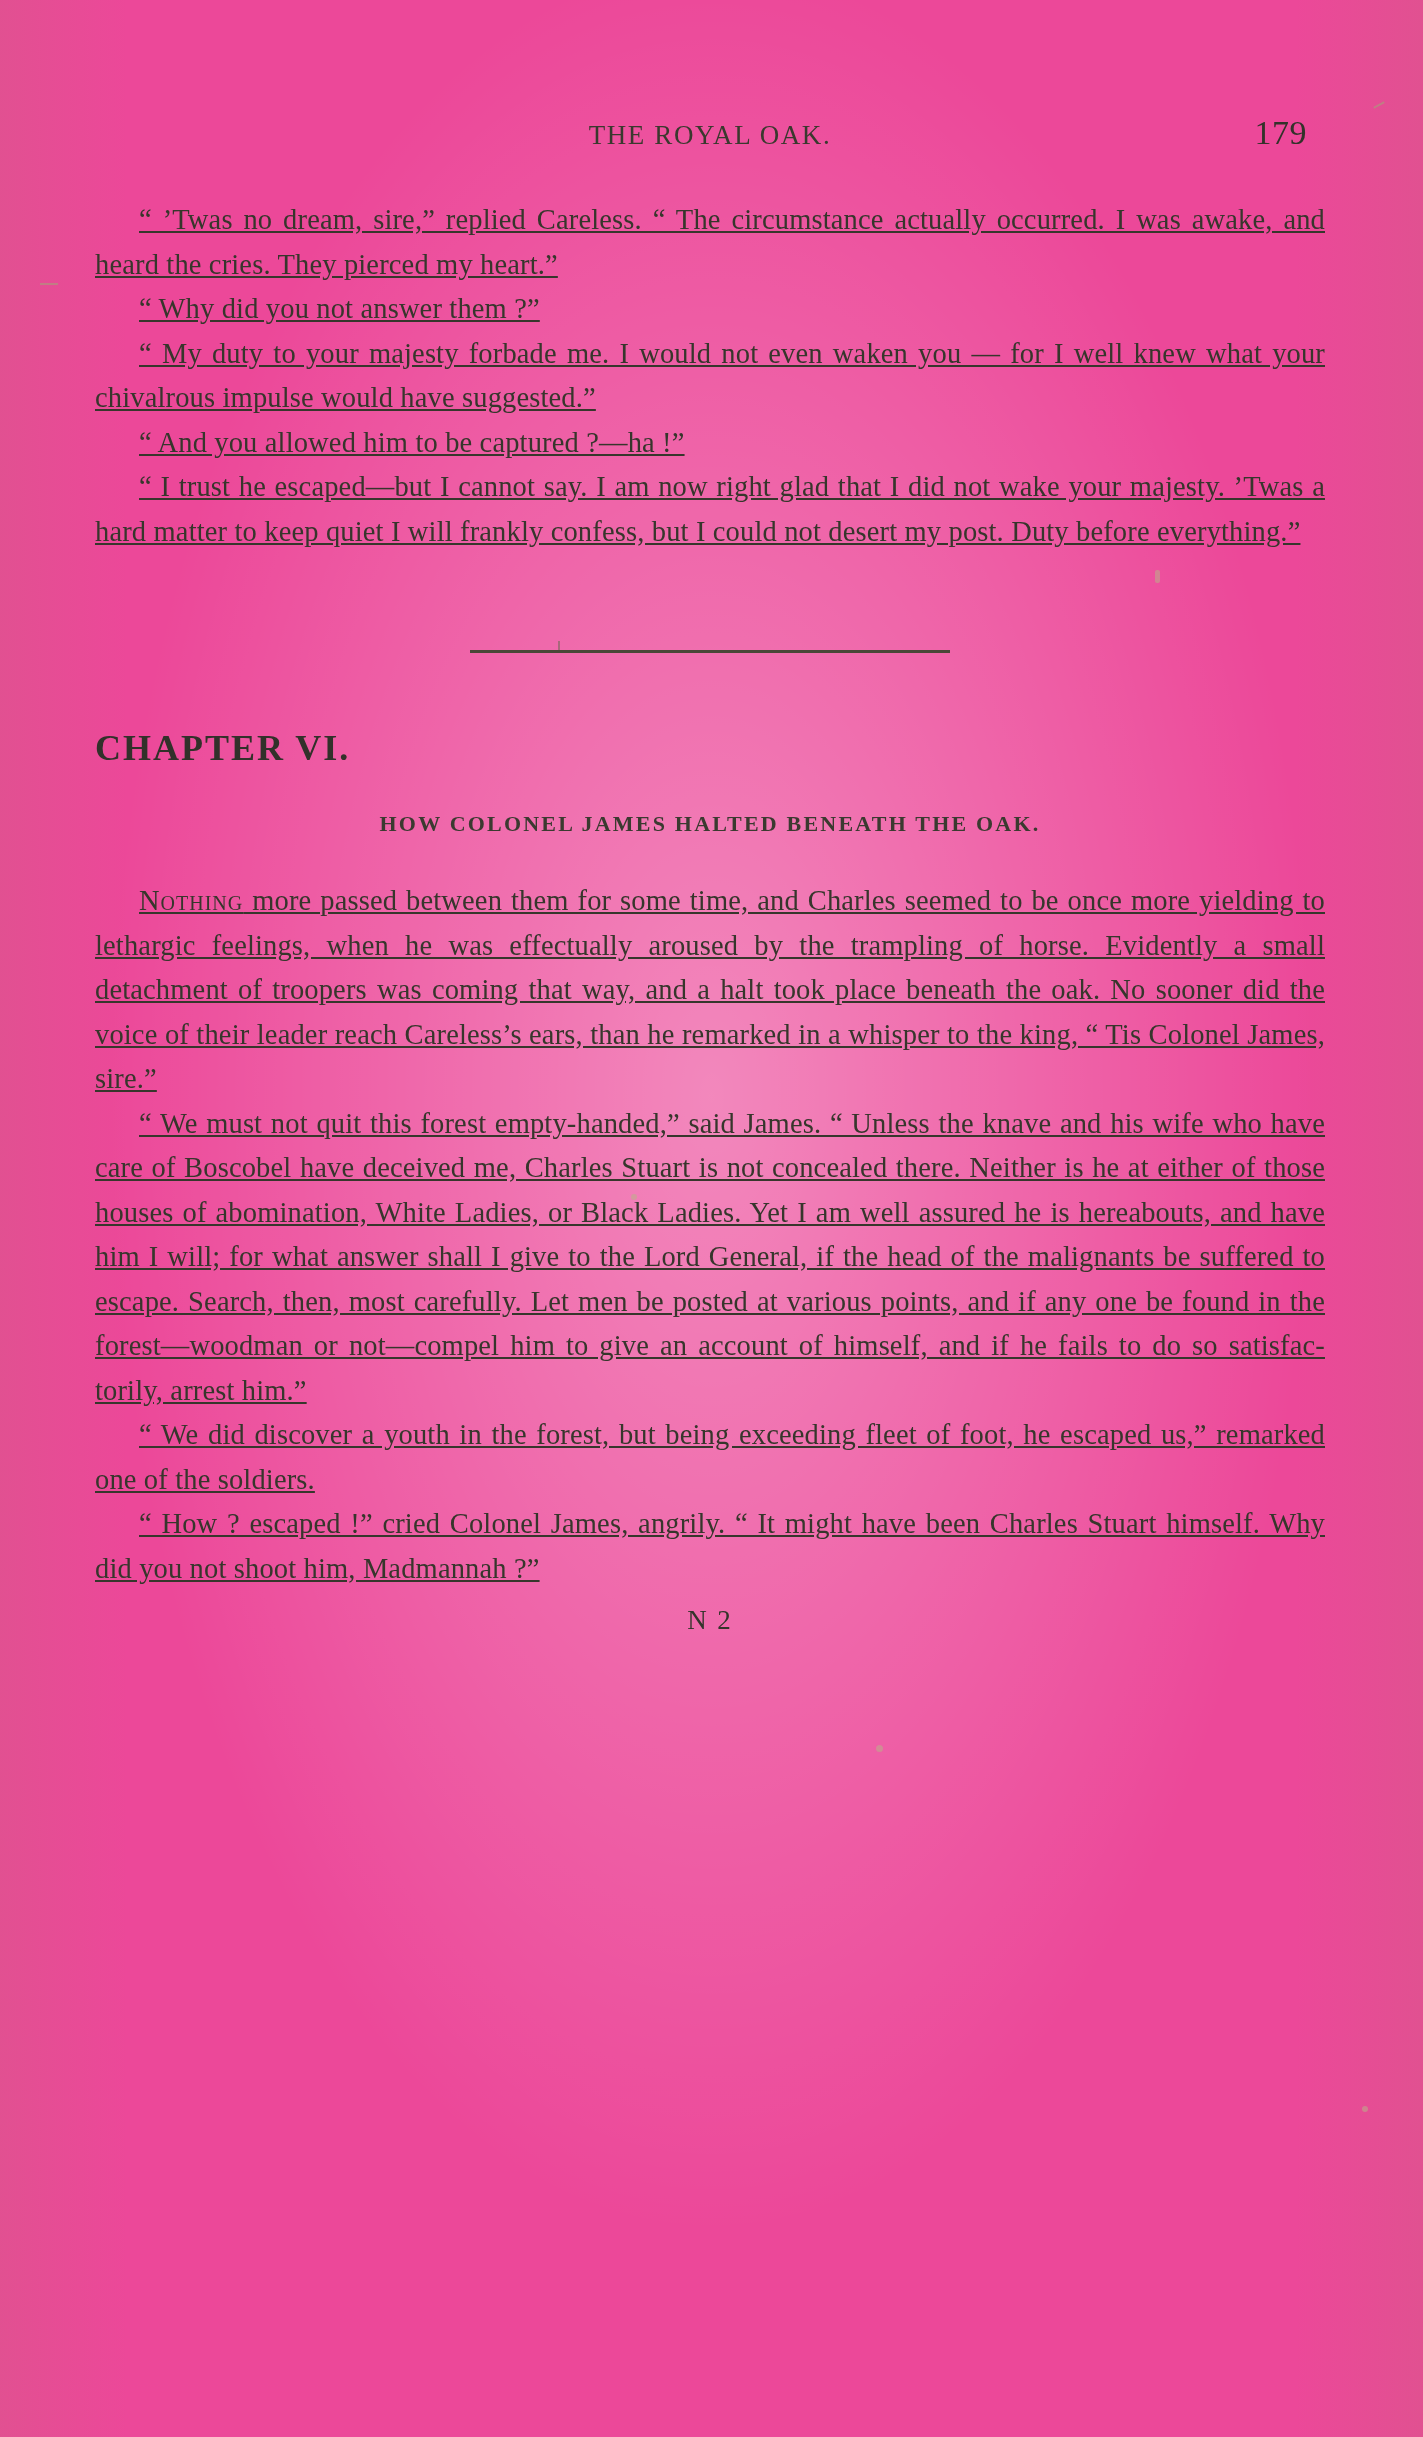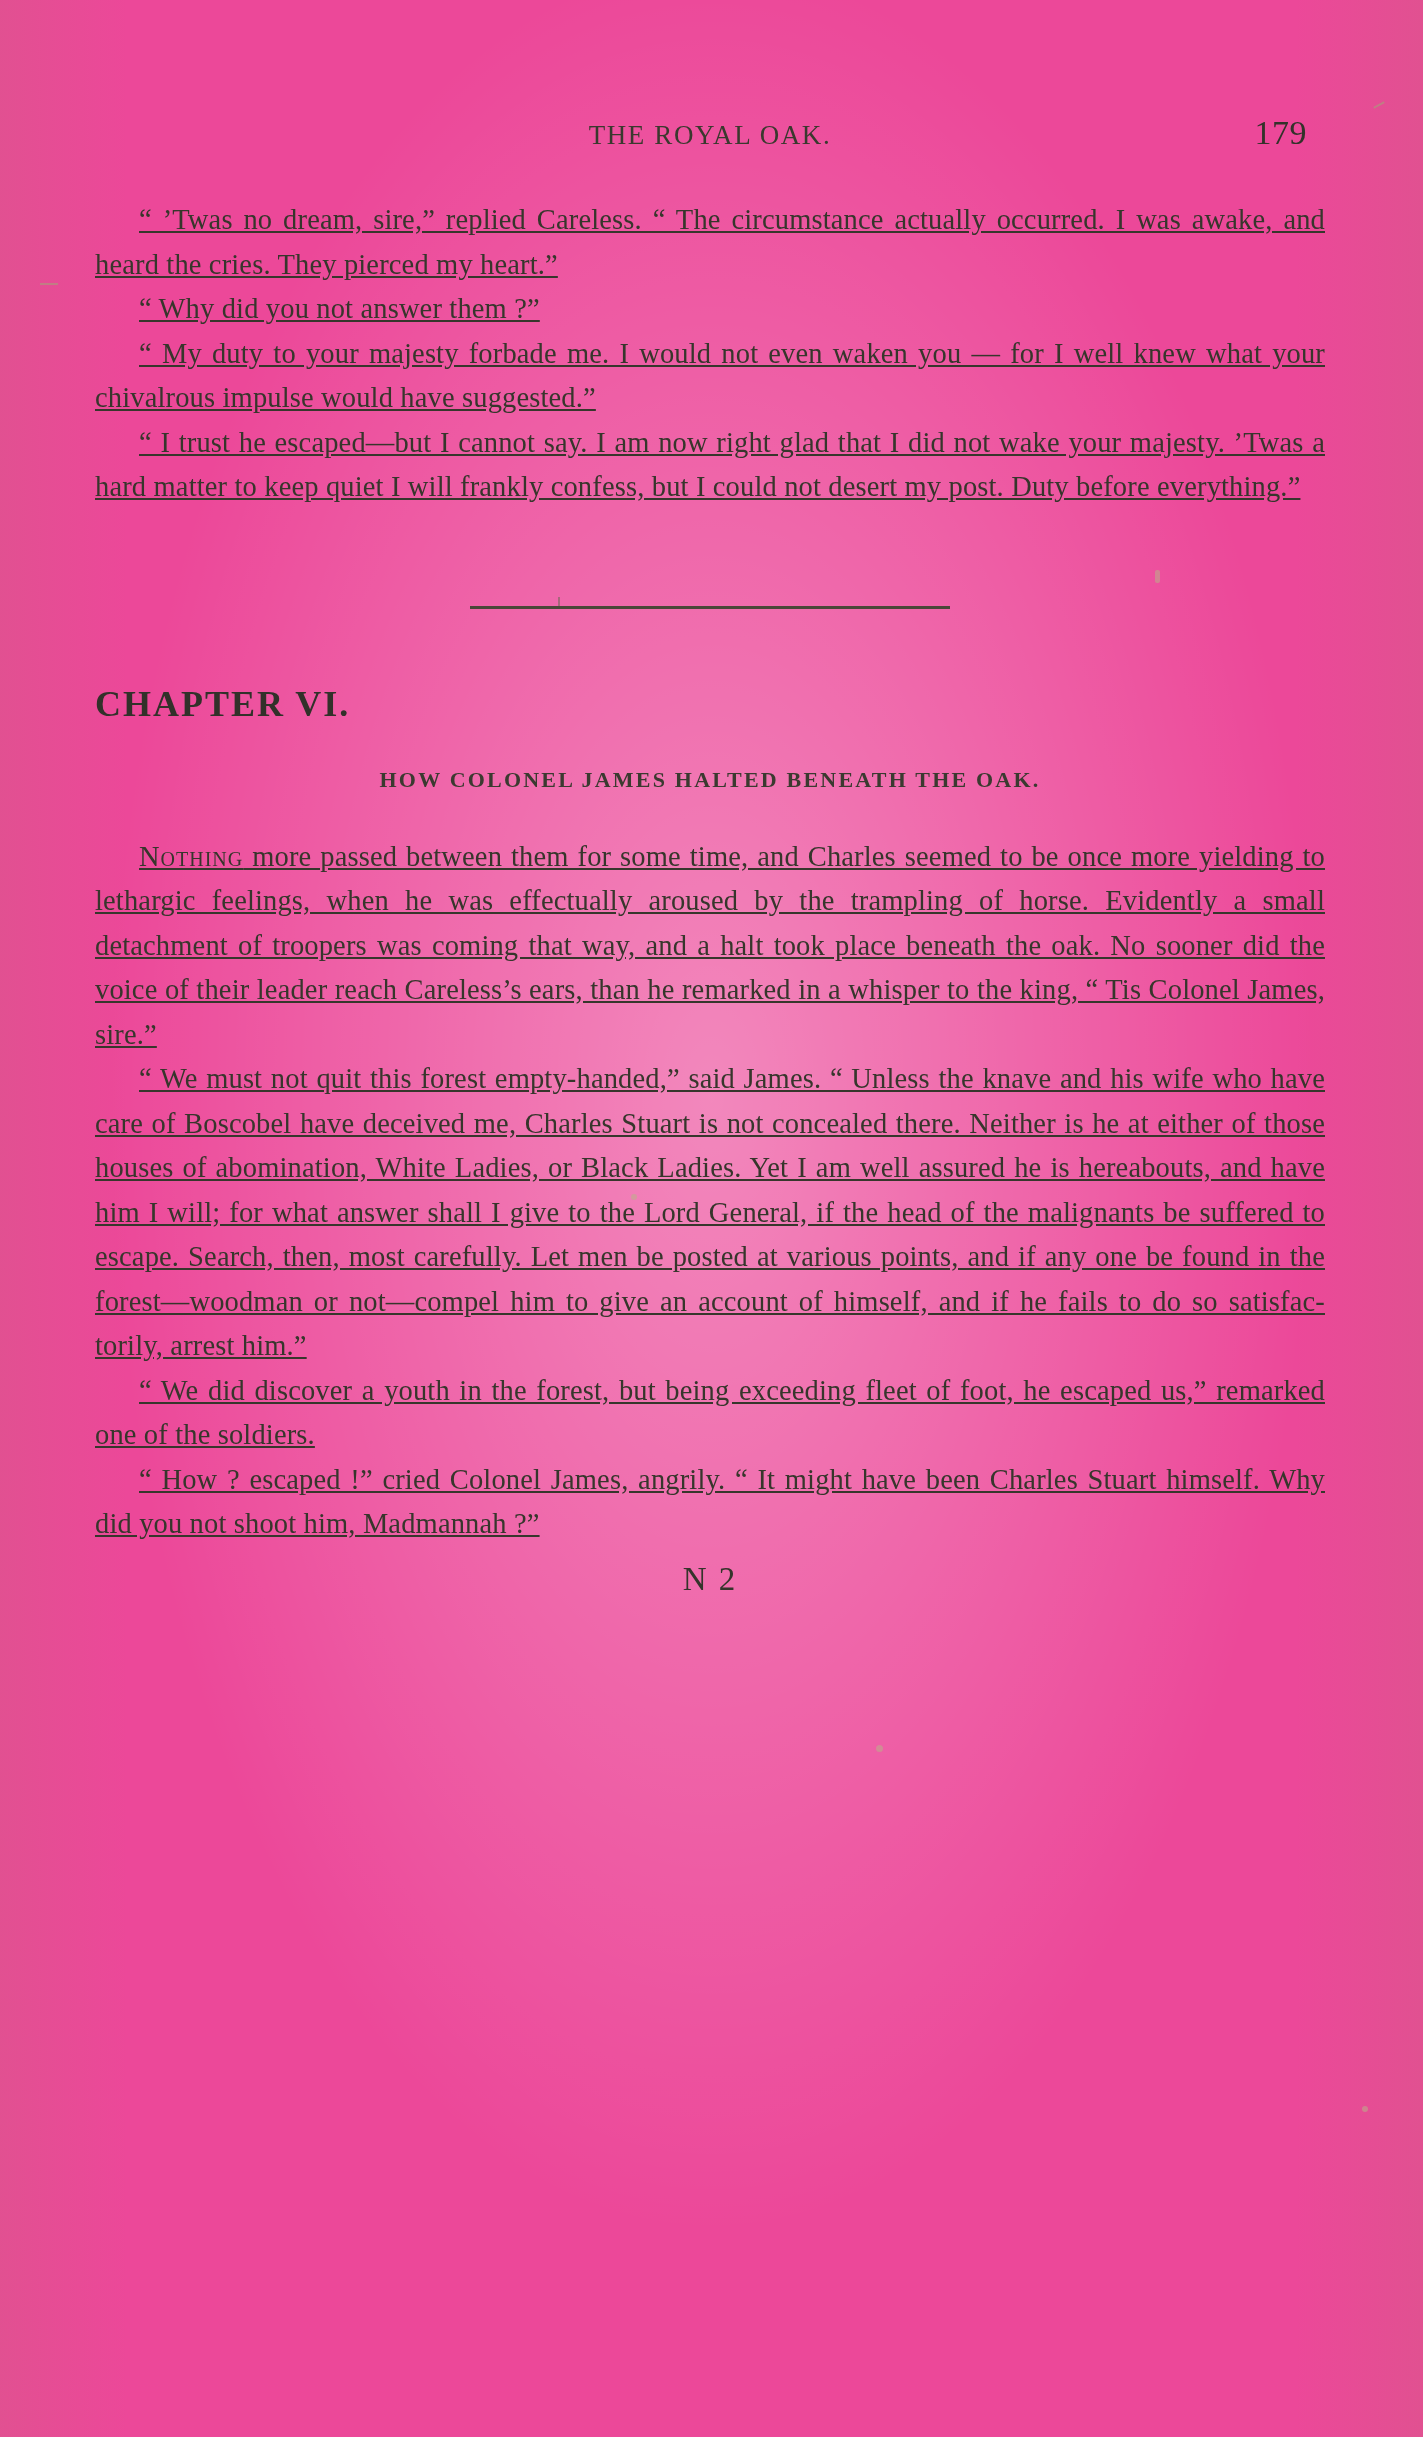--- a/index.html
+++ b/index.html
@@ -105,21 +105,21 @@
     letter-spacing: 2.2px;
     margin: 0 0 42px 0;
     color: #3b3a30;
   }
   .smallcaps-lead {
     font-variant: small-caps;
     letter-spacing: 1px;
   }
   .colophon {
     text-align: center;
-    font-size: 33px;
+    font-size: 27px;
     letter-spacing: 2px;
     margin-top: 14px;
     color: #35342b;
   }
   .colophon .cap {
     font-variant: small-caps;
   }
   .speck {
     position: absolute;
     background: #b9b189;
@@ -148,20 +148,21 @@
 
     <div class="running-head">
       <div class="head-title">THE ROYAL OAK.</div>
       <div class="page-number">179</div>
     </div>
 
     <div class="body-text">
       <p>“ ’Twas no dream, sire,” replied Careless.  “ The circumstance actually occurred.  I was awake, and heard the cries.  They pierced my heart.”</p>
       <p>“ Why did you not answer them ?”</p>
       <p>“ My duty to your majesty forbade me.  I would not even waken you — for I well knew what your chivalrous impulse would have suggested.”</p>
+      <p>“ And you allowed him to be captured ?—ha !”</p>
       <p>“ I trust he escaped—but I cannot say.  I am now right glad that I did not wake your majesty.  ’Twas a hard matter to keep quiet I will frankly confess, but I could not desert my post. Duty before everything.”</p>
     </div>
 
     <div class="divider-wrap">
       <div class="divider"></div>
     </div>
 
     <h1 class="chapter-title">CHAPTER VI.</h1>
     <h2 class="chapter-sub">HOW COLONEL JAMES HALTED BENEATH THE OAK.</h2>
 

